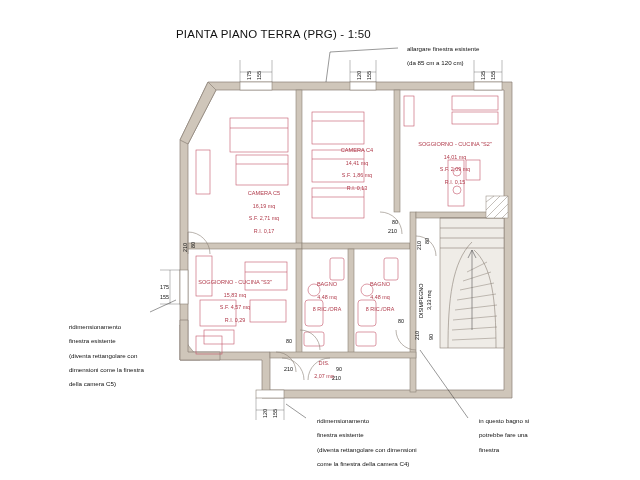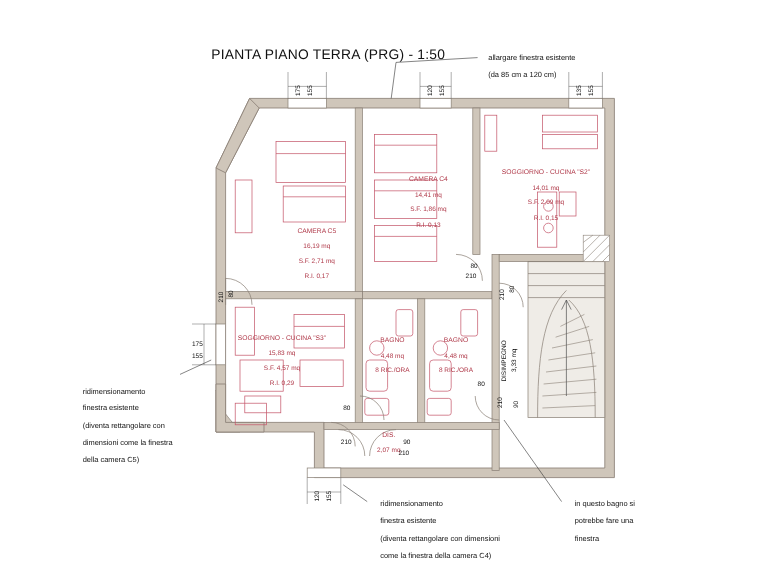--- a/index.html
+++ b/index.html
@@ -142,21 +142,21 @@
     </g>
 
     <g stroke="#333" stroke-width="0.5" fill="none">
       <path d="M398,48 L330,52 L326,82"></path>
       <path d="M150,312 L176,300"></path>
       <path d="M306,418 L286,404"></path>
       <path d="M468,418 L420,350"></path>
     </g>
   </svg>
 
-  <div class="txt title" style="left:152px;top:40px;padding-left:24px;">PIANTA PIANO TERRA (PRG) - 1:50</div>
+  <div class="txt title" style="left:152px;top:28px;padding-left:24px;">PIANTA PIANO TERRA (PRG) - 1:50</div>
 
   <div class="txt note" style="left:400px;top:38px;">
     <span>allargare finestra esistente</span><br>
     <span>(da 85 cm a 120 cm)</span>
   </div>
 
   <div class="txt note" style="left:62px;top:316px;">
     <span>ridimensionamento</span><br>
     <span>finestra esistente</span><br>
     <span>(diventa rettangolare con</span><br>

